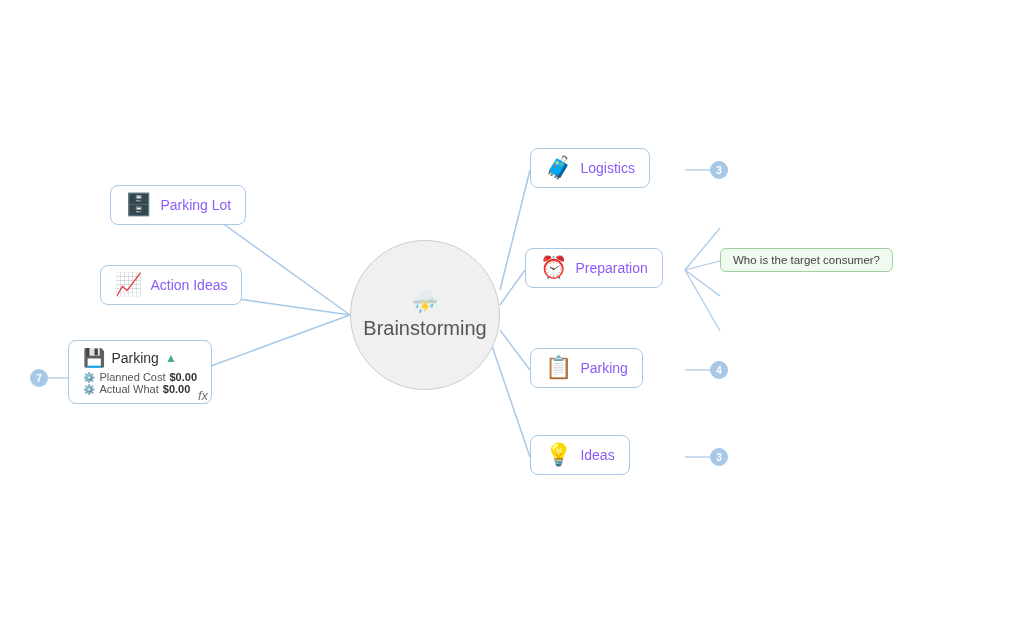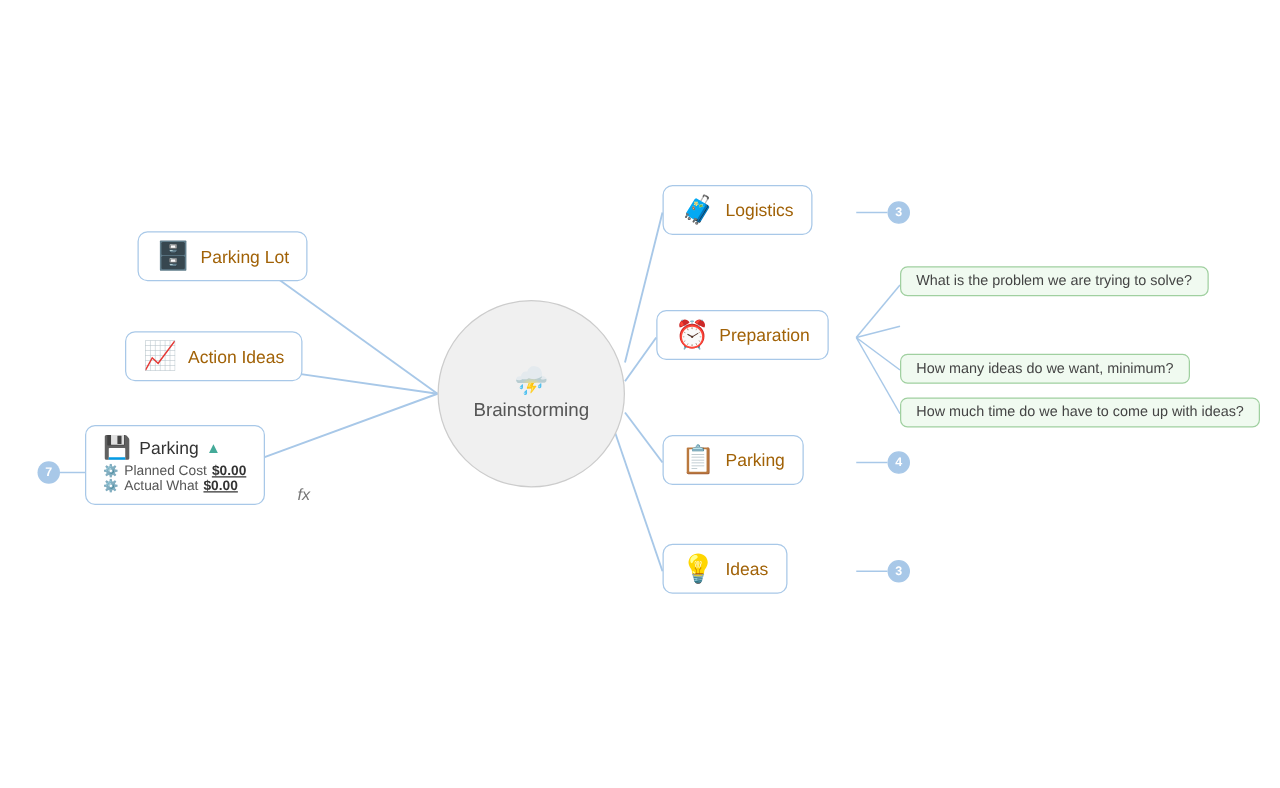--- a/index.html
+++ b/index.html
@@ -28,38 +28,38 @@
       align-items: center;
       gap: 8px;
       background: #fff;
       border: 1.5px solid #a8c8e8;
       border-radius: 8px;
       padding: 8px 14px;
       white-space: nowrap;
     }
     .node-label {
       font-size: 14px;
-      color: #a16207;
+      color: #8b5cf6;
       font-weight: 500;
     }
     .center-node {
       position: absolute;
       width: 150px;
       height: 150px;
       border-radius: 50%;
       background: #f0f0f0;
       border: 1.5px solid #ccc;
       display: flex;
       flex-direction: column;
       align-items: center;
       justify-content: center;
       gap: 4px;
     }
     .center-label {
-      font-size: 15px;
+      font-size: 20px;
       color: #555;
       font-weight: 500;
     }
     .badge {
       position: absolute;
       width: 18px;
       height: 18px;
       border-radius: 50%;
       background: #a8c8e8;
       border: 1px solid #a8c8e8;
@@ -99,21 +99,20 @@
     .budget-row {
       font-size: 11px;
       color: #555;
       display: flex;
       align-items: center;
       gap: 4px;
     }
     .budget-amount {
       font-weight: bold;
       color: #333;
-      text-decoration: underline;
     }
     .icon-emoji {
       font-size: 22px;
       line-height: 1;
     }
     .fx-label {
       position: absolute;
       font-style: italic;
       font-size: 13px;
       color: #777;
@@ -194,21 +193,21 @@
     </div>
     <div class="budget-row">
       <span style="font-size:10px;">⚙️</span>
       <span>Actual What</span>
       <span class="budget-amount">$0.00</span>
     </div>
   </div>
 
   <div class="badge-left" style="left: 30px; top: 369px;">7</div>
 
-  <span class="fx-label" style="left: 198px; top: 388px; margin-left: 40px;">fx</span>
+  <span class="fx-label" style="left: 198px; top: 388px;">fx</span>
 
   <div class="node" style="left: 530px; top: 148px;">
     <span class="icon-emoji">🧳</span>
     <span class="node-label">Logistics</span>
   </div>
   <div class="badge" style="left: 710px; top: 161px;">3</div>
 
   <div class="node" style="left: 525px; top: 248px;">
     <span class="icon-emoji">⏰</span>
     <span class="node-label">Preparation</span>
@@ -219,22 +218,16 @@
     <span class="node-label">Parking</span>
   </div>
   <div class="badge" style="left: 710px; top: 361px;">4</div>
 
   <div class="node" style="left: 530px; top: 435px;">
     <span class="icon-emoji">💡</span>
     <span class="node-label">Ideas</span>
   </div>
   <div class="badge" style="left: 710px; top: 448px;">3</div>
 
-  <div class="question-node" style="left: 720px; top: 213px;">
-    <span>What is the problem we are trying to solve?</span>
-  </div>
-  <div class="question-node" style="left: 720px; top: 283px;">
-    <span>How many ideas do we want, minimum?</span>
-  </div>
-  <div class="question-node" style="left: 720px; top: 318px;">
-    <span>How much time do we have to come up with ideas?</span>
+  <div class="question-node" style="left: 720px; top: 248px;">
+    <span>Who is the target consumer?</span>
   </div>
 </div>
 
 </body></html>

